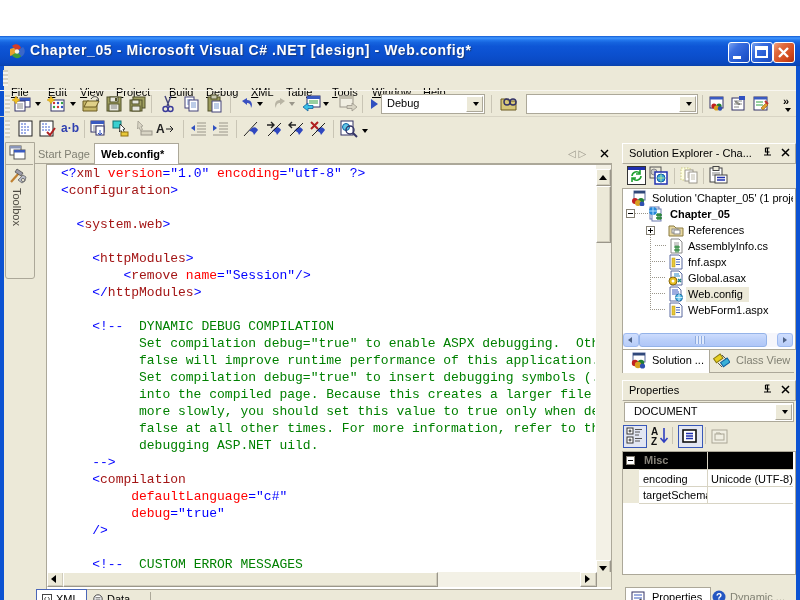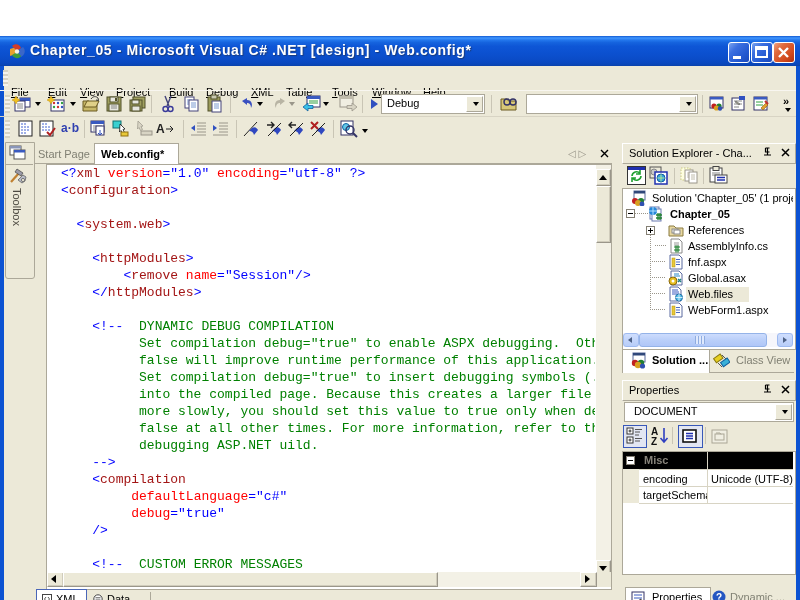--- a/index.html
+++ b/index.html
@@ -497,21 +497,21 @@
       </svg>
 
     <div style="position:absolute;left:64px;top:98px;width:63px;height:15px;background:#ece9d8;"></div>
 
     <span style="position:absolute;left:30px;top:3px;white-space:nowrap;">Solution 'Chapter_05' (1 proje</span>
     <span style="position:absolute;left:48px;top:19px;font-weight:bold;">Chapter_05</span>
     <span style="position:absolute;left:66px;top:35px;">References</span>
     <span style="position:absolute;left:66px;top:51px;">AssemblyInfo.cs</span>
     <span style="position:absolute;left:66px;top:67px;">fnf.aspx</span>
     <span style="position:absolute;left:66px;top:83px;">Global.asax</span>
-    <span style="position:absolute;left:66px;top:99px;">Web.files</span>
+    <span style="position:absolute;left:66px;top:99px;">Web.config</span>
     <span style="position:absolute;left:66px;top:115px;">WebForm1.aspx</span>
 
     <svg style="position:absolute;left:8px;top:1px;" width="16" height="16">
       <rect x="4" y="1" width="11" height="9" fill="#fff" stroke="#5a6a9a"></rect>
         <rect x="4" y="1" width="11" height="2.5" fill="#30487a"></rect>
       <circle cx="5" cy="11" r="3" fill="#c02020"></circle>
         <circle cx="11" cy="11" r="3" fill="#208030"></circle>
         <circle cx="8" cy="13" r="3" fill="#d8a020"></circle>
         <circle cx="12" cy="14" r="2.4" fill="#3050b0"></circle>
     </svg>
@@ -561,21 +561,21 @@
     <div style="position:absolute;left:0;top:0;width:16px;height:14px;background:linear-gradient(180deg,#cfdefe,#b8cdf8);border:1px solid #9ebaf0;border-radius:3px;box-sizing:border-box;"></div>
     <div class="tri" style="left:5px;top:4px;border-top:3.5px solid transparent;border-bottom:3.5px solid transparent;border-right:4px solid #4d6185;"></div>
     <div style="position:absolute;left:16px;top:0;width:128px;height:14px;background:linear-gradient(180deg,#cddcfd,#bacFF9 50%,#b0c6f7);border:1px solid #94b3e8;border-radius:3px;box-sizing:border-box;"></div>
     <div style="position:absolute;left:72px;top:3px;width:10px;height:8px;background:repeating-linear-gradient(90deg,#8fACE0 0 1px,#dfe9fd 1px 3px);"></div>
     <div style="position:absolute;left:154px;top:0;width:16px;height:14px;background:linear-gradient(180deg,#cfdefe,#b8cdf8);border:1px solid #9ebaf0;border-radius:3px;box-sizing:border-box;"></div>
     <div class="tri" style="left:160px;top:4px;border-top:3.5px solid transparent;border-bottom:3.5px solid transparent;border-left:4px solid #4d6185;"></div>
   </div>
 
   <div class="abs" style="left:622px;top:336px;width:172px;height:1px;background:#aca899;"></div>
   <div class="abs tab-act" style="left:622px;top:313px;width:86px;height:23px;"></div>
-  <span class="abs" style="left:652px;top:318px;font-weight:bold;">Solution ...</span>
+  <span class="abs" style="left:652px;top:318px;">Solution ...</span>
   <span class="abs" style="left:736px;top:318px;color:#808073;">Class View</span>
 
   <div class="abs ptitle" style="left:622px;top:344px;width:172px;height:19px;">
     <span style="position:absolute;left:6px;top:3px;">Properties</span>
     <svg style="position:absolute;left:139px;top:3px;" width="11" height="12">
         <path d="M5.5 1 L5.5 8 M2 8 L9 8 M3.5 1 L7.5 1 M3.5 1 L3.5 5 L7.5 5" stroke="#000" stroke-width="1.2" fill="none"></path>
       </svg>
     <svg style="position:absolute;left:158px;top:4px;" width="9" height="9">
         <path d="M1 1 L8 8 M8 1 L1 8" stroke="#000" stroke-width="1.5"></path>
       </svg>

